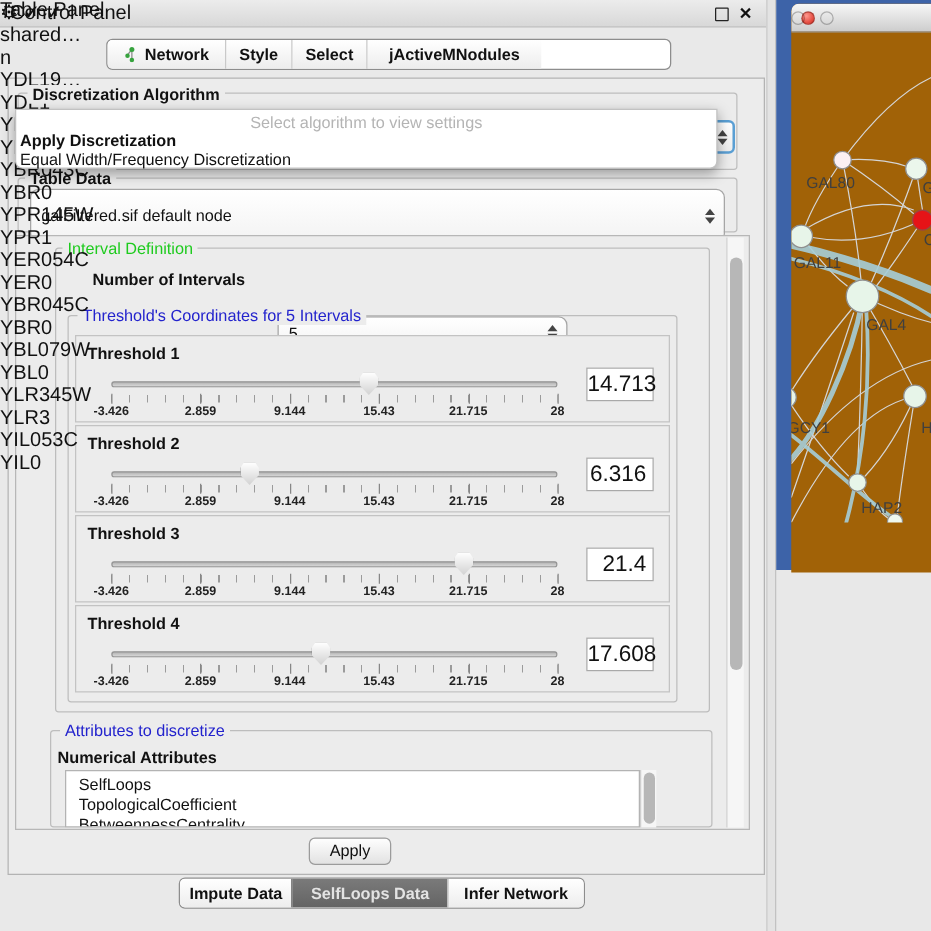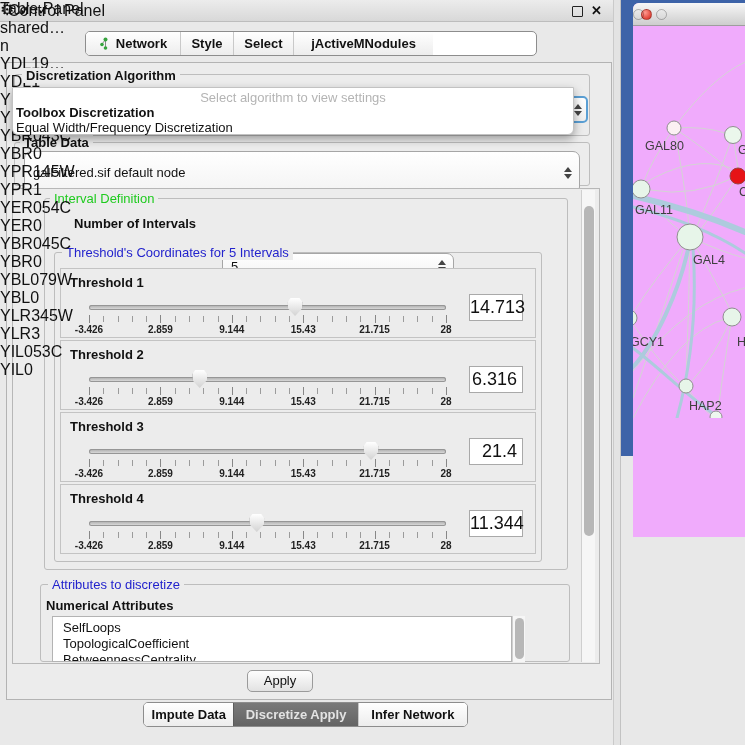--- a/index.html
+++ b/index.html
@@ -79,22 +79,22 @@
   .attr-item { white-space:nowrap; }
 
   .btn { background:linear-gradient(#fefefe,#e2e2e2); border:1px solid #9b9b9b; border-radius:5px;
     font-size:13px; text-align:center; }
 
   .divider { left:613px; top:0; width:8px; height:745px; background:#e3e3e3;
     border-left:1px solid #cacaca; border-right:1px solid #c2c2c2; }
 
   
   .net-frame { left:621px; top:0; width:124px; height:456px; background:#3d63a8; }
-  .net-window { position:absolute; left:12px; top:3px; width:112px; height:534px;
-    background:#f0abfc; border-radius:6px 0 0 0; overflow:hidden; }
+  .net-window { position:absolute; left:12px; top:3px; width:112px; height:455px;
+    background:#a16207; border-radius:6px 0 0 0; overflow:hidden; }
   .net-titlebar { position:relative; height:23px; background:linear-gradient(#f7f7f7,#cdcdcd);
     border-bottom:1px solid #9e9e9e; }
   .tl { position:absolute; top:6px; width:11px; height:11px; border-radius:50%;
     border:1px solid rgba(0,0,0,.25); }
   .tl.red { left:8px; background:radial-gradient(circle at 35% 30%, #ff9a90, #e3463a 70%); }
   .tl.yel { left:23px; background:radial-gradient(circle at 35% 30%, #ffe1a0, #f2a society; }
   .tl.grn { left:38px; background:radial-gradient(circle at 35% 30%, #c4f3b2, #55bf40 70%); }
   .tl.yel { left:23px; background:radial-gradient(circle at 35% 30%, #ffe3a6, #efae38 70%); }
   .net-canvas { position:relative; width:112px; height:392px; }
 
@@ -163,21 +163,21 @@
 
     <div class="abs combo-btn-peek">
       <span class="stepper">
           <i class="up"></i>
           <i class="dn"></i>
         </span>
     </div>
 
     <div class="abs popup">
       <div class="popup-placeholder">Select algorithm to view settings</div>
-      <div class="popup-item bold" style="top:17px">Toolbox Discretization</div>
+      <div class="popup-item bold" style="top:17px">Apply Discretization</div>
       <div class="popup-item" style="top:32px">Equal Width/Frequency Discretization</div>
     </div>
 
     <div class="abs group" style="left:14px;top:142px;width:576px;height:44px"></div>
     <span class="group-title bold" style="left:20px;top:135px">Table Data</span>
     <div class="abs combo" style="left:24px;top:151px;width:556px;height:43px">
       <span>galFiltered.sif default node</span>
       <span class="stepper">
           <i class="up"></i>
           <i class="dn"></i>
@@ -298,21 +298,21 @@
           </div>
         <div class="scale">
             <span class="tick-lbl" style="left: 0%;">-3.426</span>
             <span class="tick-lbl" style="left: 20%;">2.859</span>
             <span class="tick-lbl" style="left: 40%;">9.144</span>
             <span class="tick-lbl" style="left: 60%;">15.43</span>
             <span class="tick-lbl" style="left: 80%;">21.715</span>
             <span class="tick-lbl" style="left: 100%;">28</span>
           </div>
       </div>
-      <div class="val-box">11.344</div>
+      <div class="val-box">17.608</div>
     </div>
 
     <div class="abs group" style="left:40px;top:584px;width:530px;height:78px"></div>
     <span class="group-title t-blue" style="left:48px;top:577px">Attributes to discretize</span>
     <span class="abs bold" style="left:46px;top:598px;font-size:13px">Numerical Attributes</span>
     <div class="abs attr-list">
         <div class="attr-item">SelfLoops</div>
         <div class="attr-item">TopologicalCoefficient</div>
         <div class="attr-item">BetweennessCentrality</div>
       </div>
@@ -320,21 +320,21 @@
       <div class="vthumb" style="position:absolute;left:2px;top:2px;width:9px;height:41px"></div>
     </div>
 
     <div class="abs btn" style="left:247px;top:670px;width:66px;height:22px;line-height:20px">Apply</div>
 
     <div class="abs segbar bot-tabs">
       <div class="seg" style="width:90px">
         <span>Impute Data</span>
       </div>
       <div class="seg dark" style="width:125px">
-        <span>Discretize Apply</span>
+        <span>SelfLoops Data</span>
       </div>
       <div class="seg" style="width:110px">
         <span>Infer Network</span>
       </div>
     </div>
   </div>
 
   <div class="abs divider"></div>
 
   <div class="abs net-frame">

